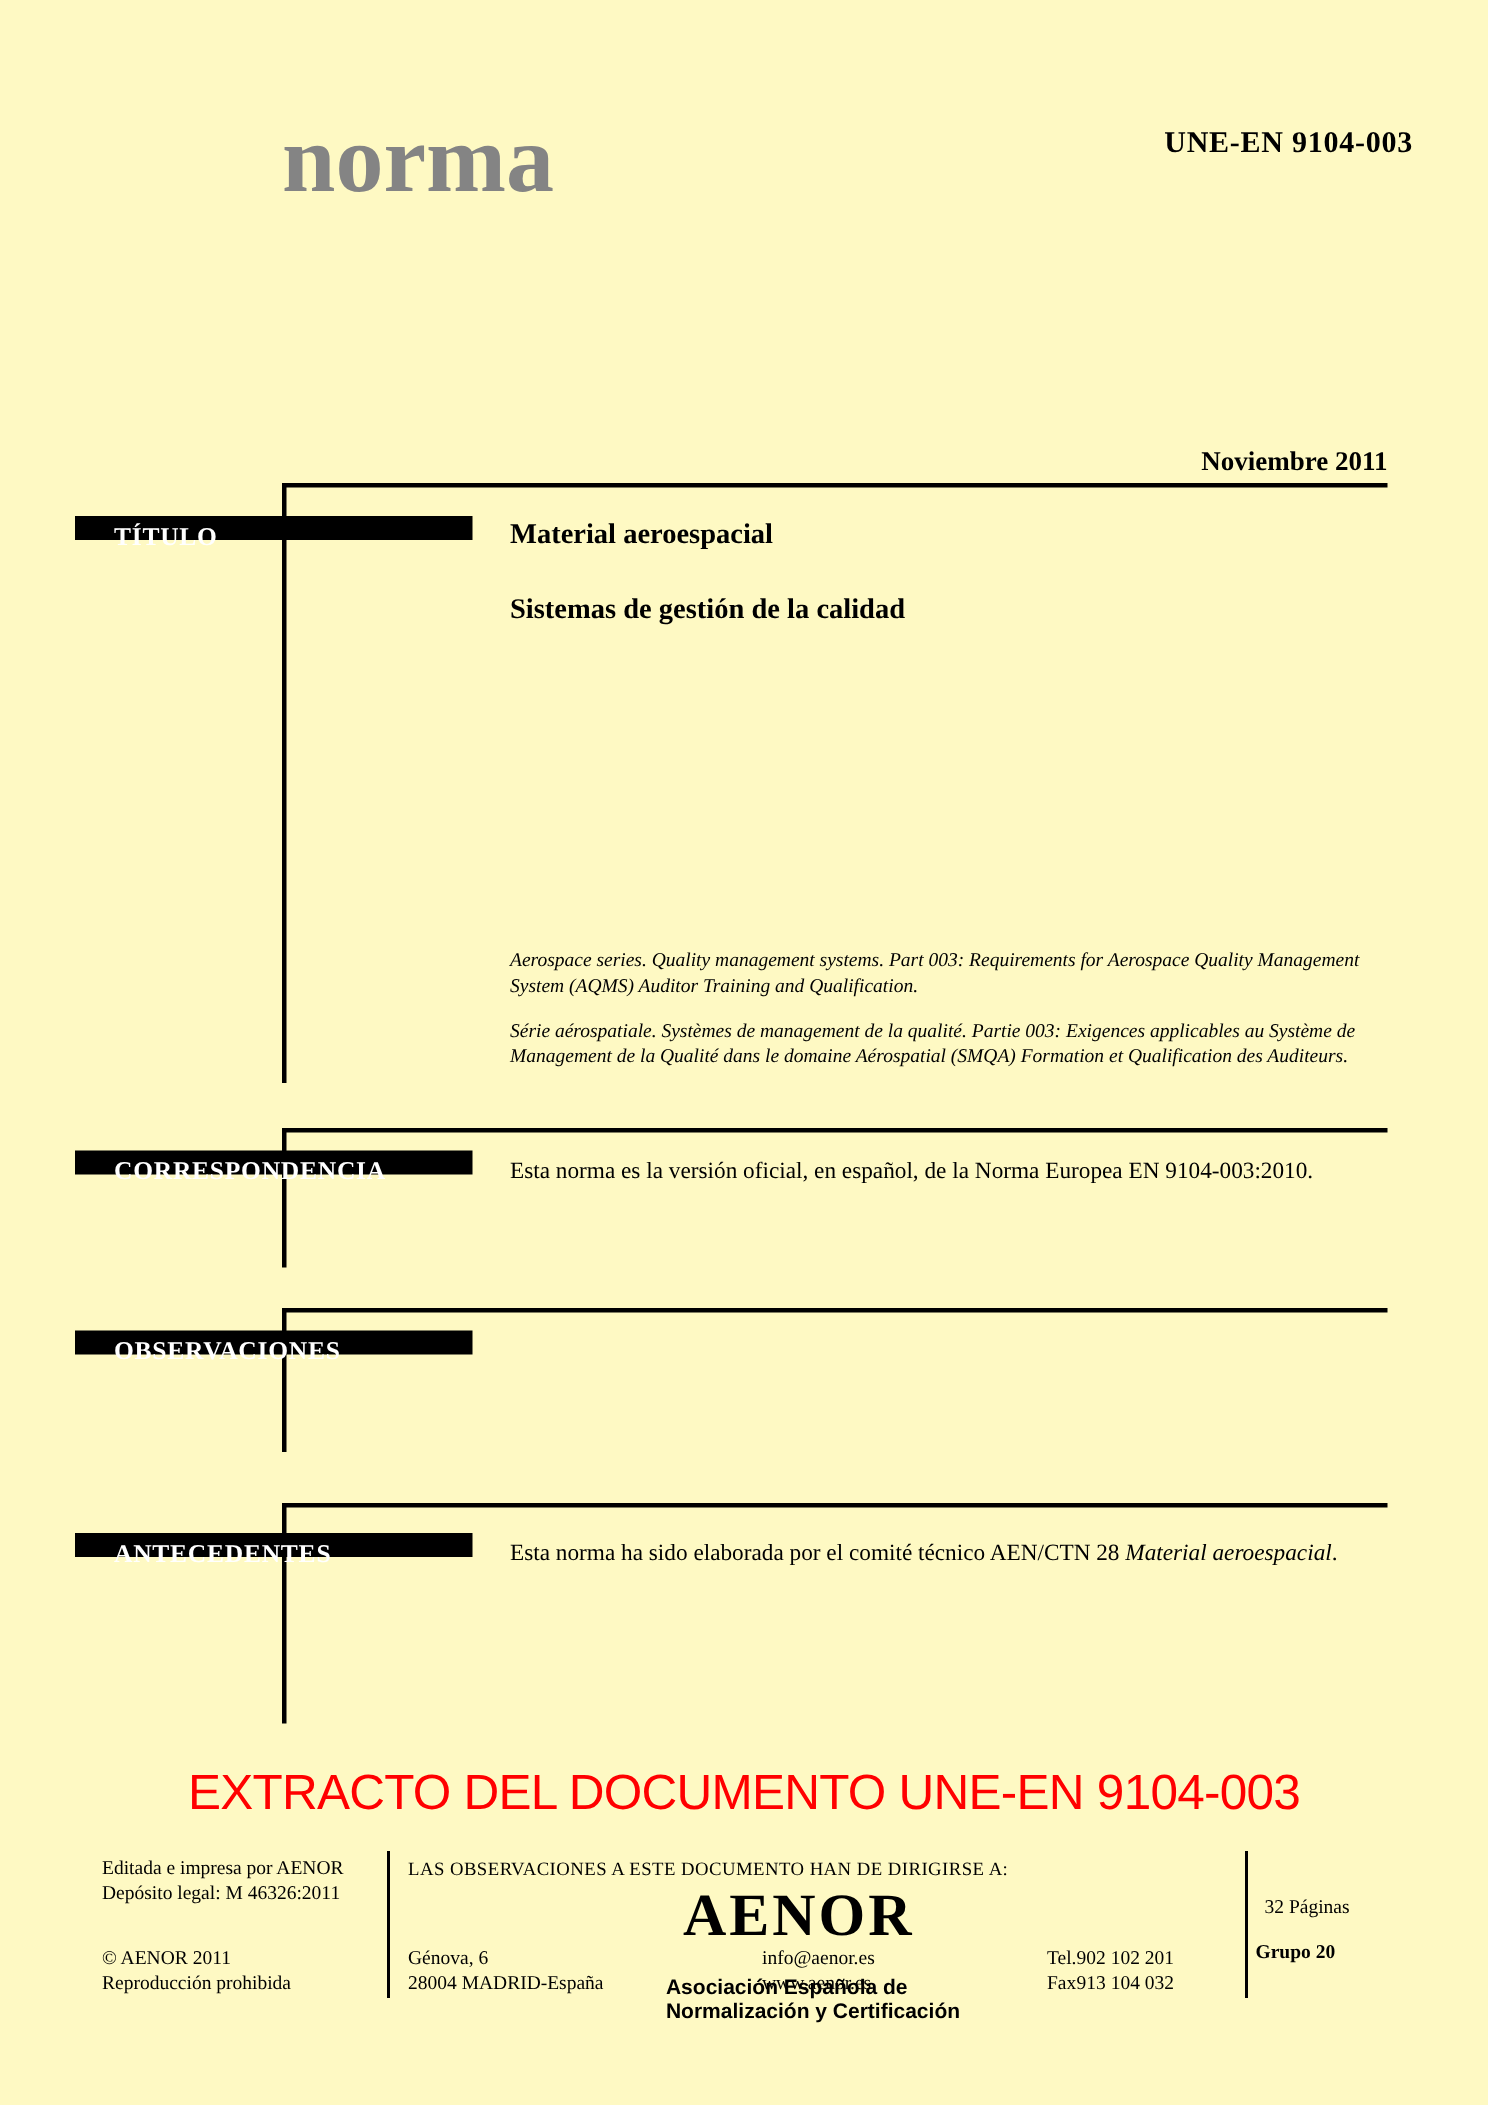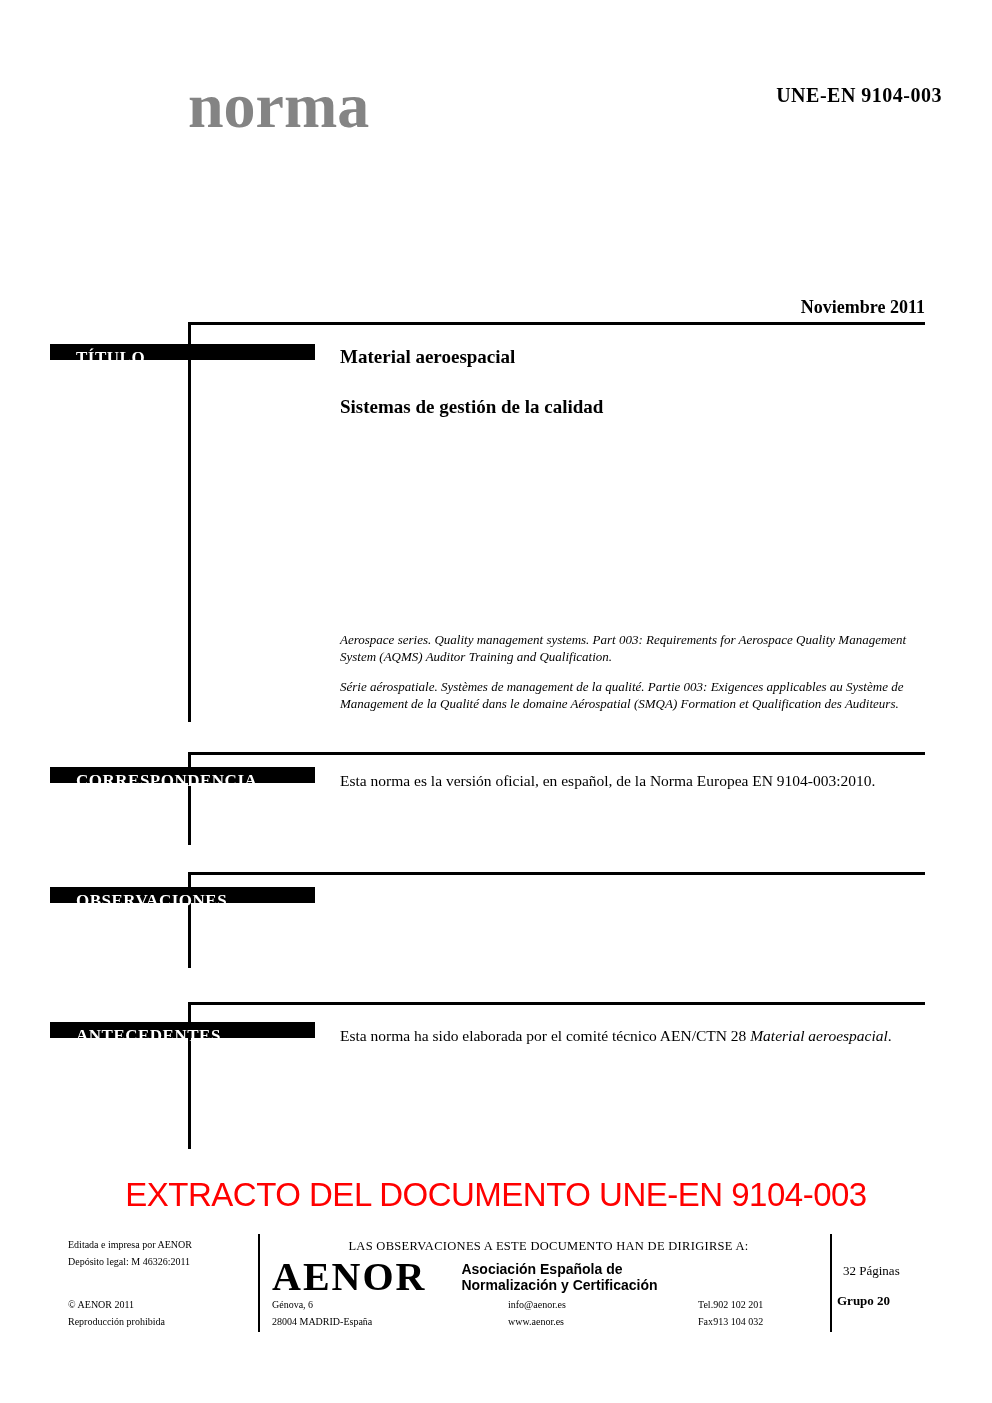--- a/index.html
+++ b/index.html
@@ -1,18 +1,18 @@
 <!DOCTYPE html>
 <html><head>
 <meta charset="utf-8">
 <style>
   html,body { margin:0; padding:0; background:#e9e9e9; }
   .page {
     position:relative; width:992px; height:1403px; margin:0 auto;
-    background:#ffffff; color:#000;
+    background:#fef9c3; color:#000;
     font-family:"Liberation Serif", serif;
     overflow:hidden;
   }
   
   .logo {
     position:absolute; left:188px; top:78px;
     font-size:64px; line-height:55px; font-weight:bold;
     color:#848484; letter-spacing:0px;
   }
   .doc-code {
@@ -71,30 +71,30 @@
   .extract {
     position:absolute; top:1176px; left:46px; width:900px;
     text-align:center; color:#ff0000;
     font-family:"Liberation Sans", sans-serif;
     font-size:33px; letter-spacing:-0.5px;
   }
   
   .fdiv { position:absolute; width:2px; background:#000; top:1234px; height:98px; }
   #fdiv-left  { left:258px; }
   #fdiv-right { left:830px; }
-  .f-small { font-size:10px; line-height:16.5px; }
+  .f-small { font-size:13px; line-height:16.5px; }
   #f-publisher { position:absolute; left:68px; top:1237px; }
   #f-copyright { position:absolute; left:68px; top:1297px; }
   #f-notice {
     position:absolute; left:272px; top:1239px; width:553px;
-    text-align:center; font-size:12.5px; letter-spacing:0.3px;
+    font-size:12.5px; letter-spacing:0.3px;
   }
   #f-brand {
-    position:absolute; left:272px; top:1253px; width:553px;
-    display:flex; justify-content:flex-start; align-items:center; gap:16px;
+    position:absolute; left:256px; top:1253px; width:553px;
+    display:flex; justify-content:center; align-items:center; gap:16px;flex-direction:column;
   }
   .aenor-mark { font-size:40px; font-weight:bold; letter-spacing:2px; }
   .aenor-desc {
     font-family:"Liberation Sans", sans-serif;
     font-weight:bold; font-size:14px; line-height:16px;margin-left:19px;
   }
   #f-address { position:absolute; left:272px; top:1297px; }
   #f-web     { position:absolute; left:508px; top:1297px; }
   #f-tel     {
     position:absolute; left:698px; top:1297px;

